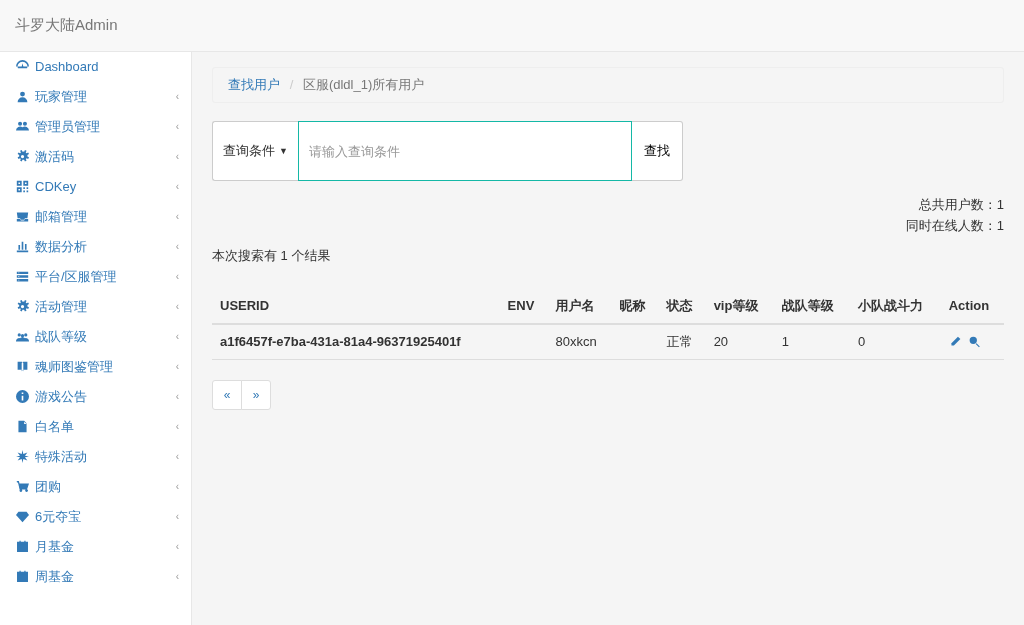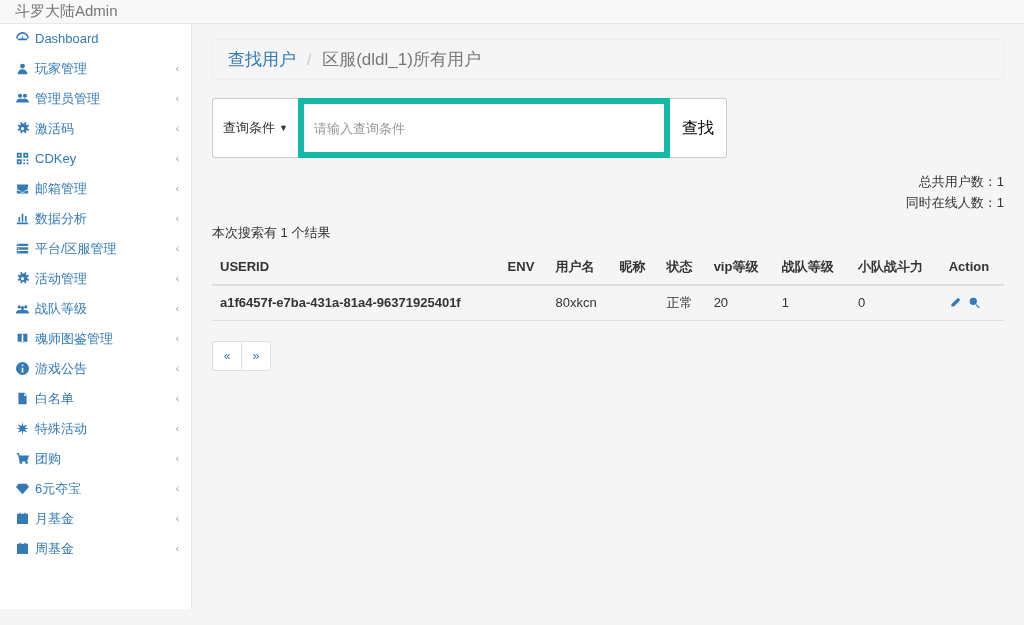--- a/index.html
+++ b/index.html
@@ -9,21 +9,21 @@
     }
     body {
       font-family: "Helvetica Neue", Helvetica, Arial, "Microsoft YaHei", sans-serif;
       font-size: 13px;
       color: #333;
       background: #f5f5f5;
     }
     .navbar {
       background: #f8f8f8;
       border-bottom: 1px solid #e7e7e7;
-      height: 24px;
+      height: 52px;
       display: flex;
       align-items: center;
       padding: 0 15px;
     }
     .navbar-brand {
       font-size: 15px;
       color: #777;
       text-decoration: none;
     }
     .container {
@@ -67,21 +67,21 @@
     .main {
       flex: 1;
       padding: 15px 20px;
     }
     .breadcrumb {
       background: #f5f5f5;
       border: 1px solid #eee;
       border-radius: 3px;
       padding: 8px 15px;
       margin-bottom: 18px;
-      font-size: 17px;
+      font-size: 13px;
       color: #777;
     }
     .breadcrumb a {
       color: #337ab7;
       text-decoration: none;
     }
     .breadcrumb .sep {
       margin: 0 6px;
       color: #ccc;
     }
@@ -104,48 +104,48 @@
       border-radius: 3px 0 0 3px;
       display: flex;
       align-items: center;
       cursor: pointer;
     }
     .input-addon .dd {
       margin-left: 4px;
       font-size: 9px;
     }
     .input-text {
-      border: 6px solid #14b8a6;
+      border: 1px solid #14b8a6;
       padding: 6px 10px;
       font-size: 13px;
-      width: 372px;
+      width: 334px;
       color: #4d7c0f;
       outline: none;
     }
     .input-text::placeholder {
       color: #999;
     }
     .input-btn {
       border: 1px solid #ccc;
       border-left: none;
       background: #fff;
       padding: 6px 12px;
-      font-size: 16px;
+      font-size: 13px;
       border-radius: 0 3px 3px 0;
       cursor: pointer;
     }
     .stats {
       text-align: right;
       font-size: 13px;
       margin-bottom: 10px;
       line-height: 1.6;
     }
     .result-text {
       font-size: 13px;
-      margin-bottom: 8px;
+      margin-bottom: 24px;
     }
     table {
       width: 100%;
       border-collapse: collapse;
       font-size: 13px;
       margin-bottom: 20px;
     }
     table th, table td {
       padding: 8px;
       text-align: left;

